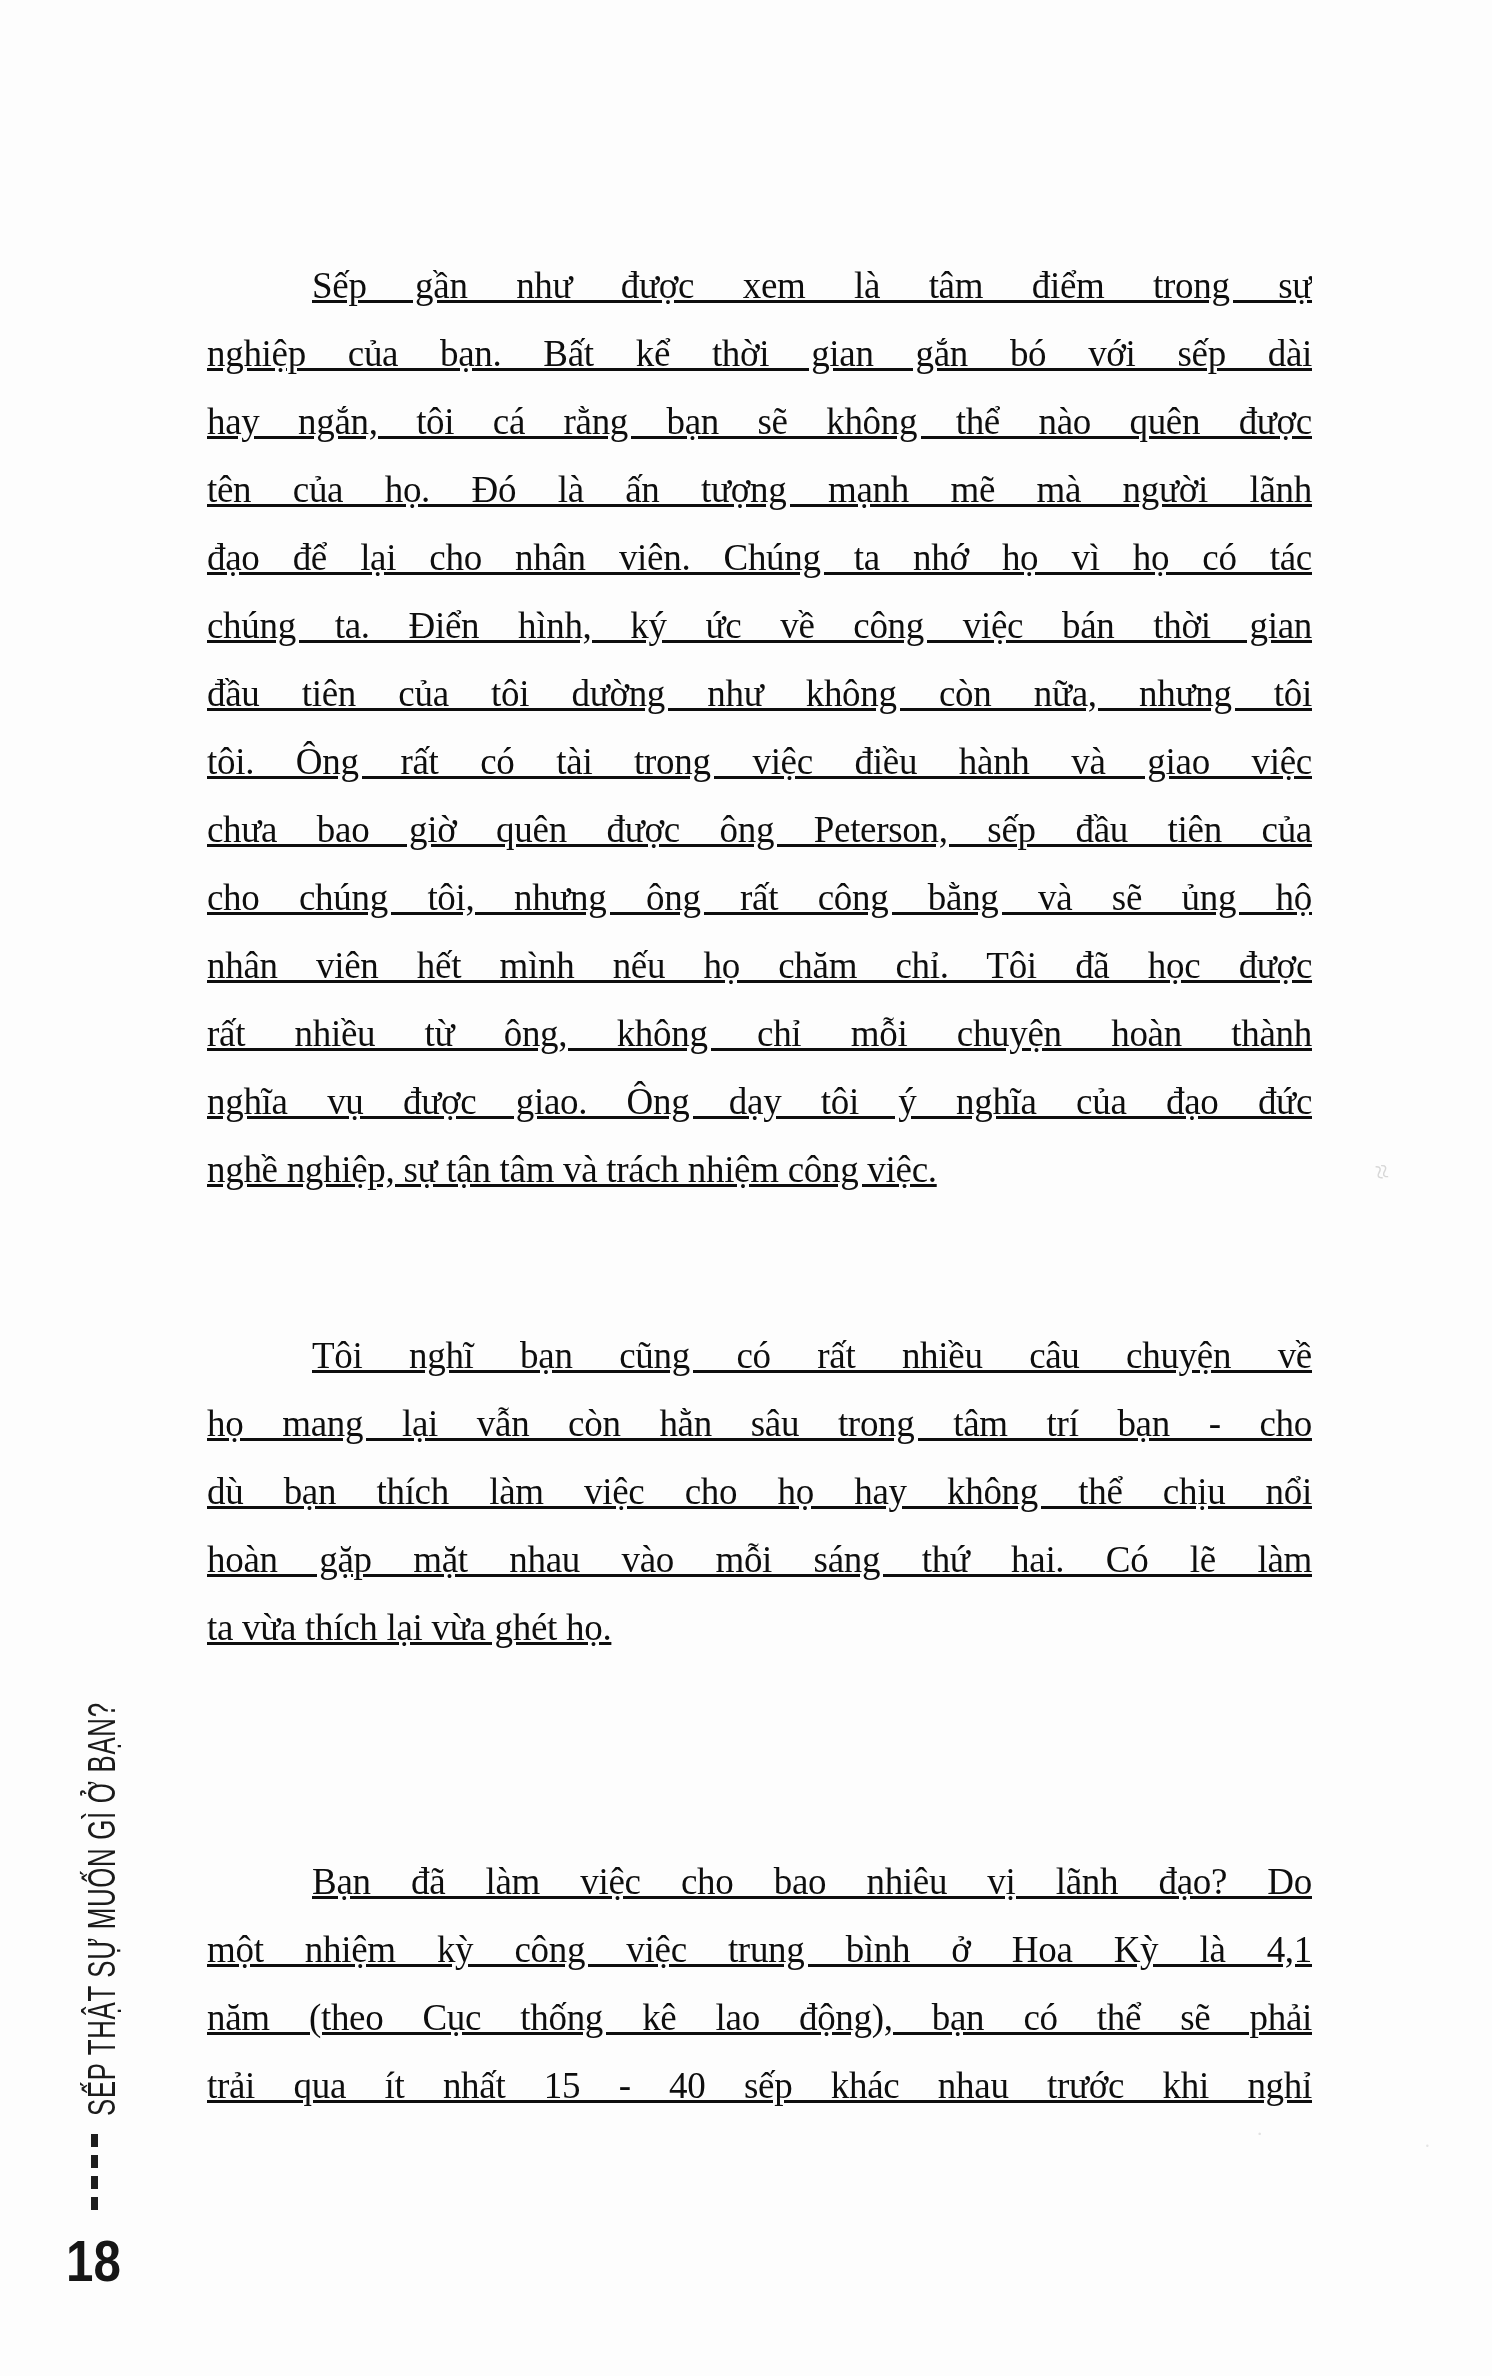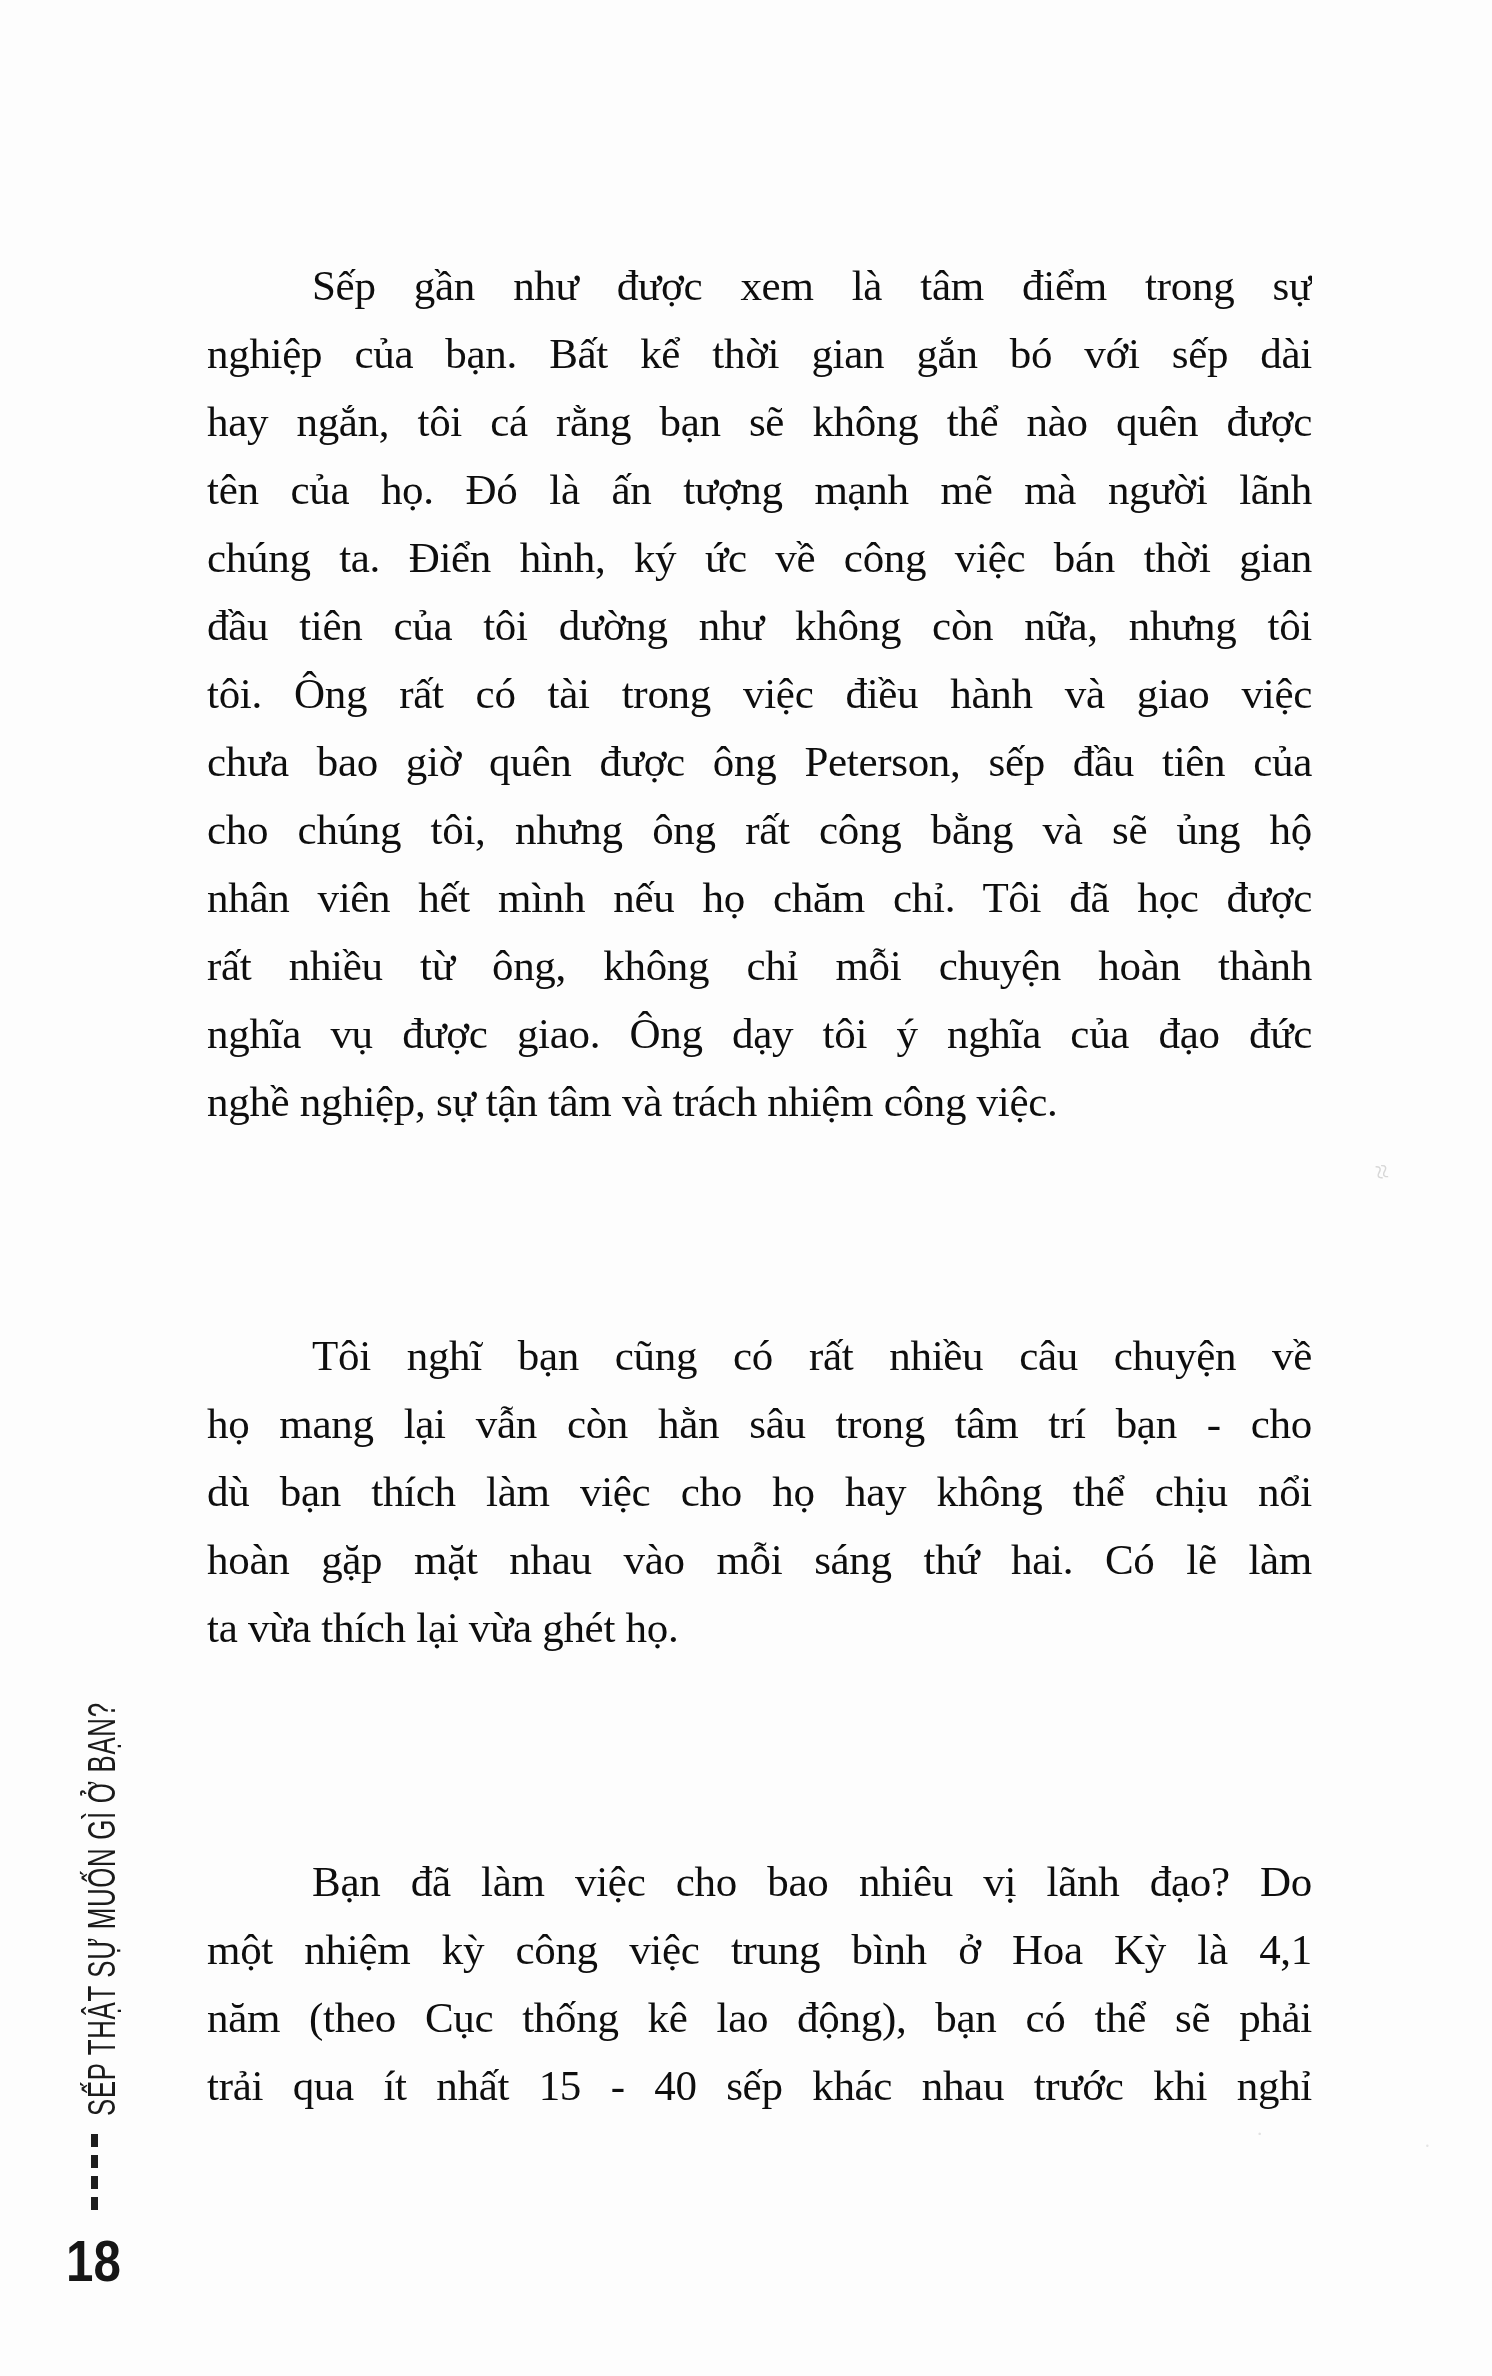--- a/index.html
+++ b/index.html
@@ -14,26 +14,27 @@
   }
   
   .para{
     position:absolute;
     left:207px;
     width:1105px;
   }
   .line{
     height:68px;
     line-height:68px;
-    font-size:43px;
+    font-size:37px;
     letter-spacing:-0.3px;
     text-align:justify;
     text-align-last:justify;
     overflow:hidden;
     white-space:nowrap;
+    text-decoration:underline;
   }
   .line.indent{padding-left:105px;}
   .line.endpara{text-align-last:left;}
   
   .vtitle{
     position:absolute;
     left:80px;top:2116px;
     transform-origin:0 0;
     transform:rotate(-90deg) scaleX(0.68);
     white-space:nowrap;
@@ -77,20 +78,21 @@
     <div class="dashline"></div>
     <div class="pagenum">18</div>
   </aside>
 
   <main>
     <div class="para" style="top:252px">
         <div class="line indent">Sếp gần như được xem là tâm điểm trong sự</div>
         <div class="line">nghiệp của bạn. Bất kể thời gian gắn bó với sếp dài</div>
         <div class="line">hay ngắn, tôi cá rằng bạn sẽ không thể nào quên được</div>
         <div class="line">tên của họ. Đó là ấn tượng mạnh mẽ mà người lãnh</div>
+        <div class="line">đạo để lại cho nhân viên. Chúng ta nhớ họ vì họ có tác</div>
         <div class="line">chúng ta. Điển hình, ký ức về công việc bán thời gian</div>
         <div class="line">đầu tiên của tôi dường như không còn nữa, nhưng tôi</div>
         <div class="line">tôi. Ông rất có tài trong việc điều hành và giao việc</div>
         <div class="line">chưa bao giờ quên được ông Peterson, sếp đầu tiên của</div>
         <div class="line">cho chúng tôi, nhưng ông rất công bằng và sẽ ủng hộ</div>
         <div class="line">nhân viên hết mình nếu họ chăm chỉ. Tôi đã học được</div>
         <div class="line">rất nhiều từ ông, không chỉ mỗi chuyện hoàn thành</div>
         <div class="line">nghĩa vụ được giao. Ông dạy tôi ý nghĩa của đạo đức</div>
         <div class="line endpara">nghề nghiệp, sự tận tâm và trách nhiệm công việc.</div>
       </div>

